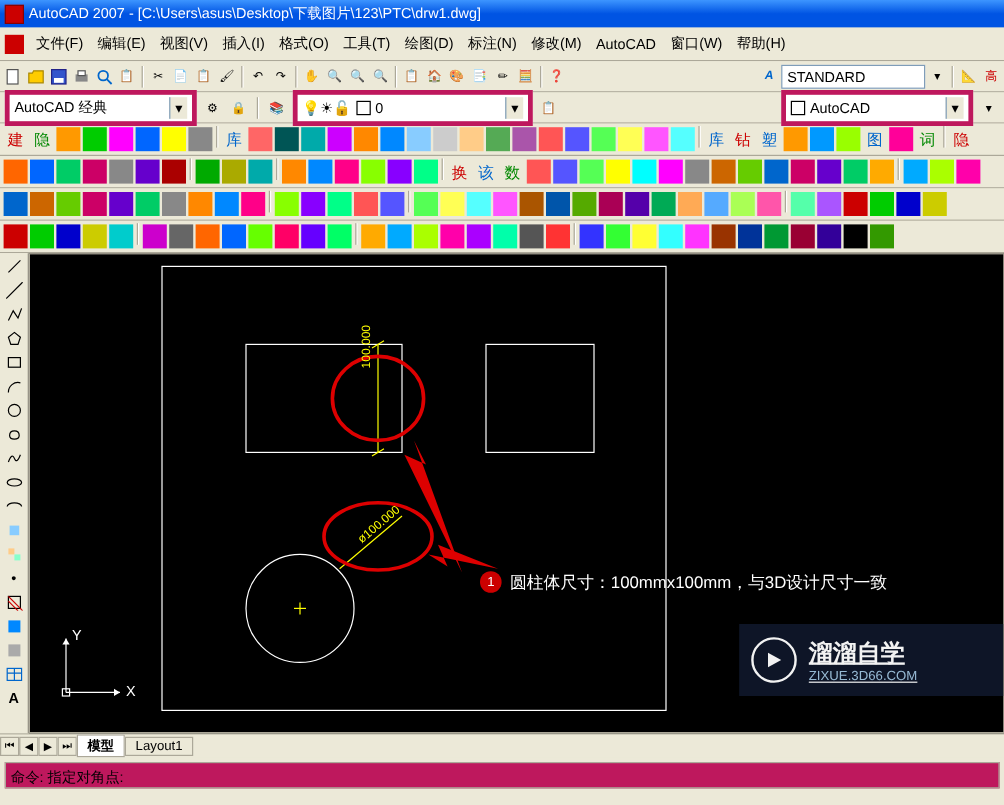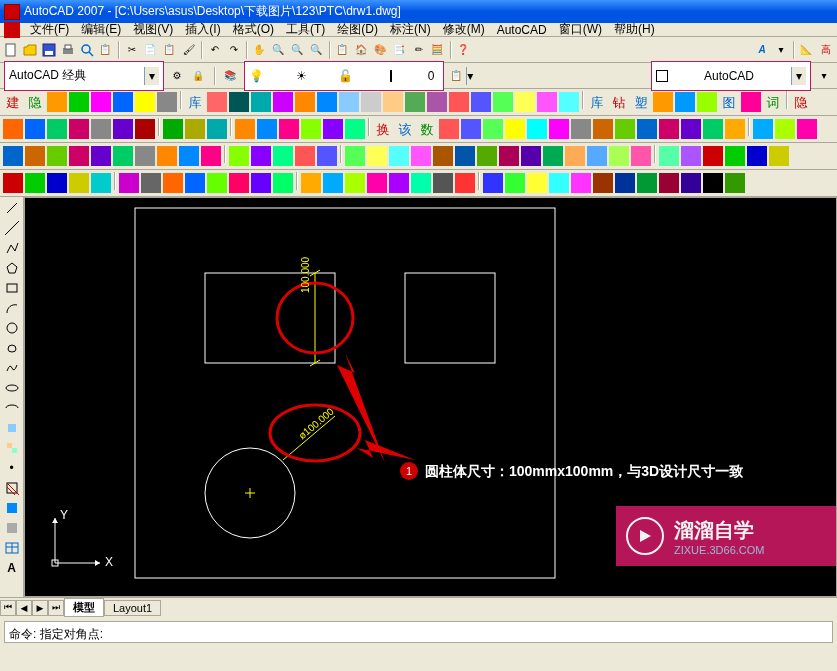--- a/index.html
+++ b/index.html
@@ -2,55 +2,55 @@
 <html><head>
   <meta charset="utf-8">
   <style>
     * { margin: 0; padding: 0; box-sizing: border-box; }
     body { font-family: "SimSun", Arial, sans-serif; font-size: 12px; background: #ece9d8; width: 837px; overflow: hidden; }
     
     .title-bar { background: linear-gradient(to bottom, #3d95ff 0%, #0054e3 50%, #0054e3 100%); color: white; height: 23px; display: flex; align-items: center; padding: 0 4px; }
     .title-bar-icon { width: 16px; height: 16px; margin-right: 4px; background: #c00; border: 1px solid #800; }
     .title-text { font-size: 12px; }
     
-    .menu-bar { background: #ece9d8; height: 14px; display: flex; align-items: center; border-bottom: 1px solid #aca899; }
+    .menu-bar { background: #ece9d8; height: 28px; display: flex; align-items: center; border-bottom: 1px solid #aca899; }
     .menu-icon { width: 16px; height: 16px; margin: 0 4px; background: #c00; }
     .menu-item { padding: 2px 6px; cursor: default; }
     
     .toolbar { background: #ece9d8; height: 26px; display: flex; align-items: center; border-bottom: 1px solid #aca899; padding: 0 2px; gap: 1px; }
     .tb-btn { width: 18px; height: 18px; border: 1px solid transparent; display: inline-flex; align-items: center; justify-content: center; font-size: 10px; }
     .tb-sep { width: 2px; height: 18px; border-left: 1px solid #aca899; border-right: 1px solid #fff; margin: 0 2px; }
     
     .selector-bar { background: #ece9d8; height: 26px; display: flex; align-items: center; padding: 0 4px; gap: 4px; border-bottom: 1px solid #aca899; }
-    .combo { height: 30px; border: 1px solid #be185d; background: white; padding: 0 4px; font-size: 12px; display: flex; align-items: center; gap: 32px; }
+    .combo { height: 30px; border: 4px solid #be185d; background: white; padding: 0 4px; font-size: 12px; display: flex; align-items: center; }
     .combo-arrow { width: 15px; height: 18px; background: #ece9d8; border-left: 1px solid #7f9db9; display: inline-flex; align-items: center; justify-content: center; margin-left: auto; }
     
     .icon-toolbar { background: #ece9d8; display: flex; flex-wrap: wrap; border-bottom: 1px solid #aca899; padding: 2px; line-height: 0; }
     .ico { width: 20px; height: 20px; margin: 1px; display: inline-block; border: 1px solid transparent; }
     
     .main-area { display: flex; height: 400px; background: #ece9d8; }
     .left-toolbar { width: 24px; background: #ece9d8; border-right: 1px solid #aca899; display: flex; flex-direction: column; align-items: center; padding: 2px 0; gap: 2px; }
     .lt-btn { width: 18px; height: 18px; display: flex; align-items: center; justify-content: center; }
     
     .canvas-area { flex: 1; background: black; position: relative; border: 1px solid #aca899; }
     .ucs { position: absolute; left: 20px; bottom: 20px; color: white; }
     .ucs svg { overflow: visible; }
     
     .tabs-bar { background: #ece9d8; height: 20px; display: flex; align-items: center; border-top: 1px solid #aca899; }
     .tab-nav { display: flex; }
     .tab-nav-btn { width: 16px; height: 16px; border: 1px solid #aca899; background: #ece9d8; font-size: 9px; display: flex; align-items: center; justify-content: center; }
     .tab { padding: 1px 8px; border: 1px solid #aca899; background: #ece9d8; font-size: 11px; }
     .tab.active { background: white; font-weight: bold; }
     
-    .command-line { background: #ffffff; border: 1px solid #aca899; margin: 4px; padding: 4px; height: 22px; font-size: 12px; }
+    .command-line { background: #be185d; border: 1px solid #aca899; margin: 4px; padding: 4px; height: 22px; font-size: 12px; }
     
     .annotation-badge { position: absolute; width: 18px; height: 18px; background: #c00; border-radius: 50%; color: white; font-size: 11px; display: flex; align-items: center; justify-content: center; }
-    .annotation-text { position: absolute; color: white; font-size: 14px; font-weight: bold; }
-    
-    .watermark { position: absolute; right: 0; bottom: 30px; width: 220px; height: 60px; background: #be185d; color: white; display: flex; align-items: center; padding: 0 10px; gap: 10px; opacity: 0.95; }
+    .annotation-text { position: absolute; color: white; font-size: 14px; }
+    
+    .watermark { position: absolute; right: 0; bottom: 30px; width: 220px; height: 60px; background: #0f172a; color: white; display: flex; align-items: center; padding: 0 10px; gap: 10px; opacity: 0.95; text-decoration: underline; }
     .watermark-icon { width: 38px; height: 38px; border: 2px solid white; border-radius: 50%; display: flex; align-items: center; justify-content: center; }
     .watermark-texts { display: flex; flex-direction: column; }
     .watermark-title { font-size: 20px; font-weight: bold; }
     .watermark-url { font-size: 11px; color: #a0c4e0; }
     
     .text-input { height: 20px; border: 1px solid #7f9db9; background: white; padding: 0 4px; font-size: 12px; }
   </style>
 </head>
 <body>
 
@@ -124,20 +124,21 @@
   <span class="tb-btn">📋</span>
   <span class="tb-btn">🏠</span>
   <span class="tb-btn">🎨</span>
   <span class="tb-btn">📑</span>
   <span class="tb-btn">✏</span>
   <span class="tb-btn">🧮</span>
   <span class="tb-sep"></span>
   <span class="tb-btn">❓</span>
   <span style="flex:1"></span>
   <span class="tb-btn" style="font-style:italic;font-weight:bold;color:#06c">A</span>
+  <input class="text-input" style="width: 120px;" value="STANDARD">
   <span class="tb-btn">▾</span>
   <span class="tb-sep"></span>
   <span class="tb-btn">📐</span>
   <span class="tb-btn" style="color:#c00">高</span>
 </div>
 
 <div class="selector-bar">
   <div class="combo" style="width:160px">
     <span>AutoCAD 经典</span>
       <span class="combo-arrow">▾</span>

